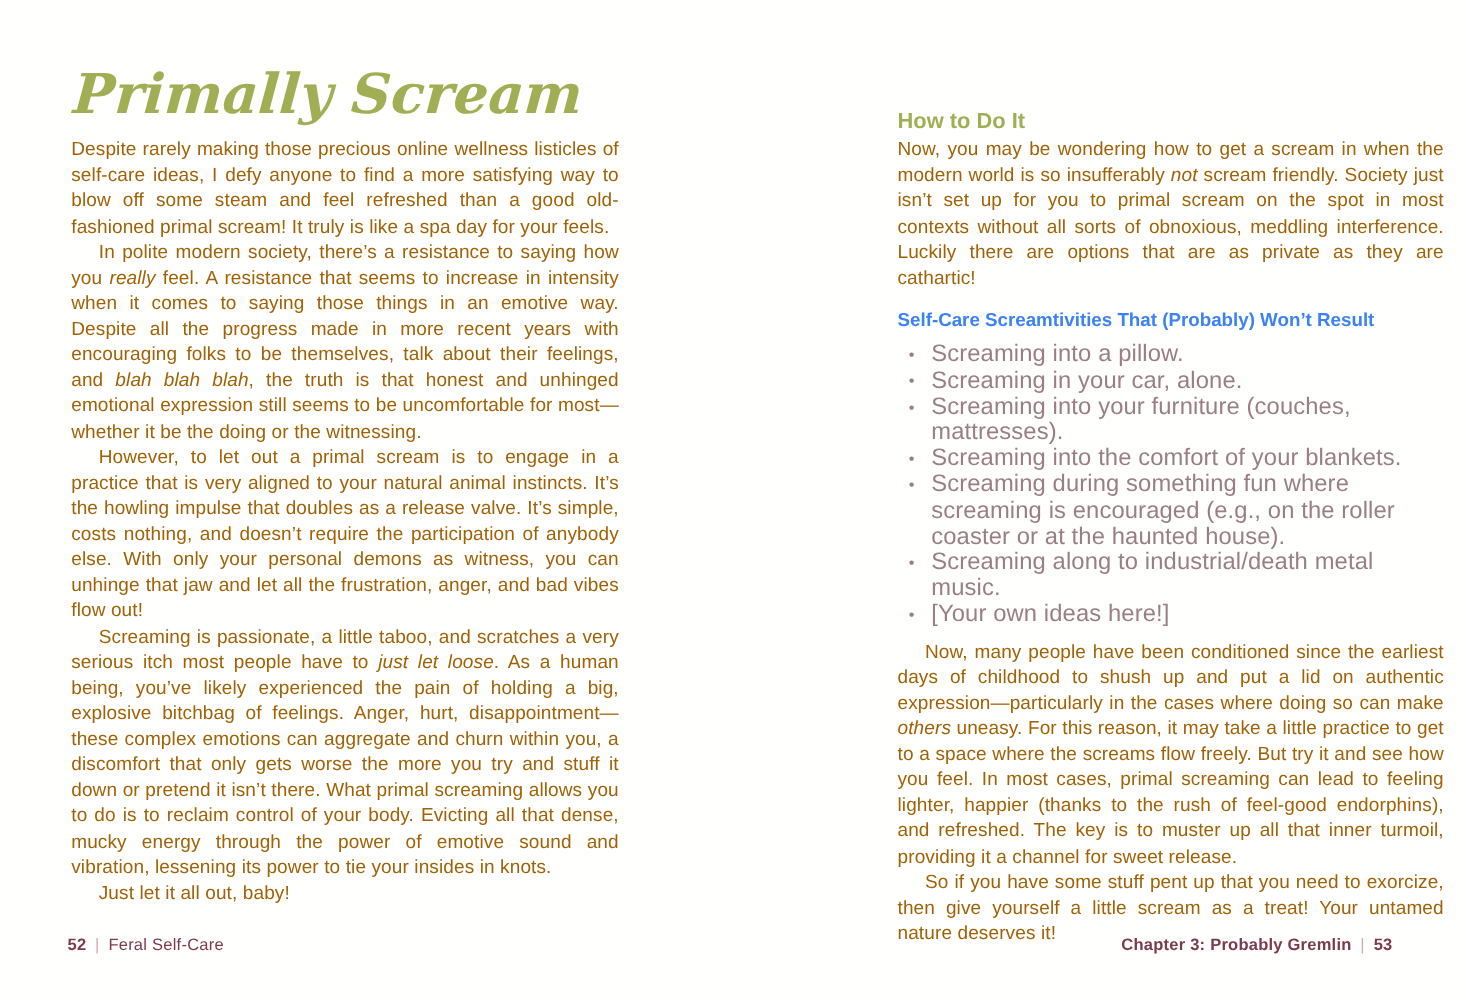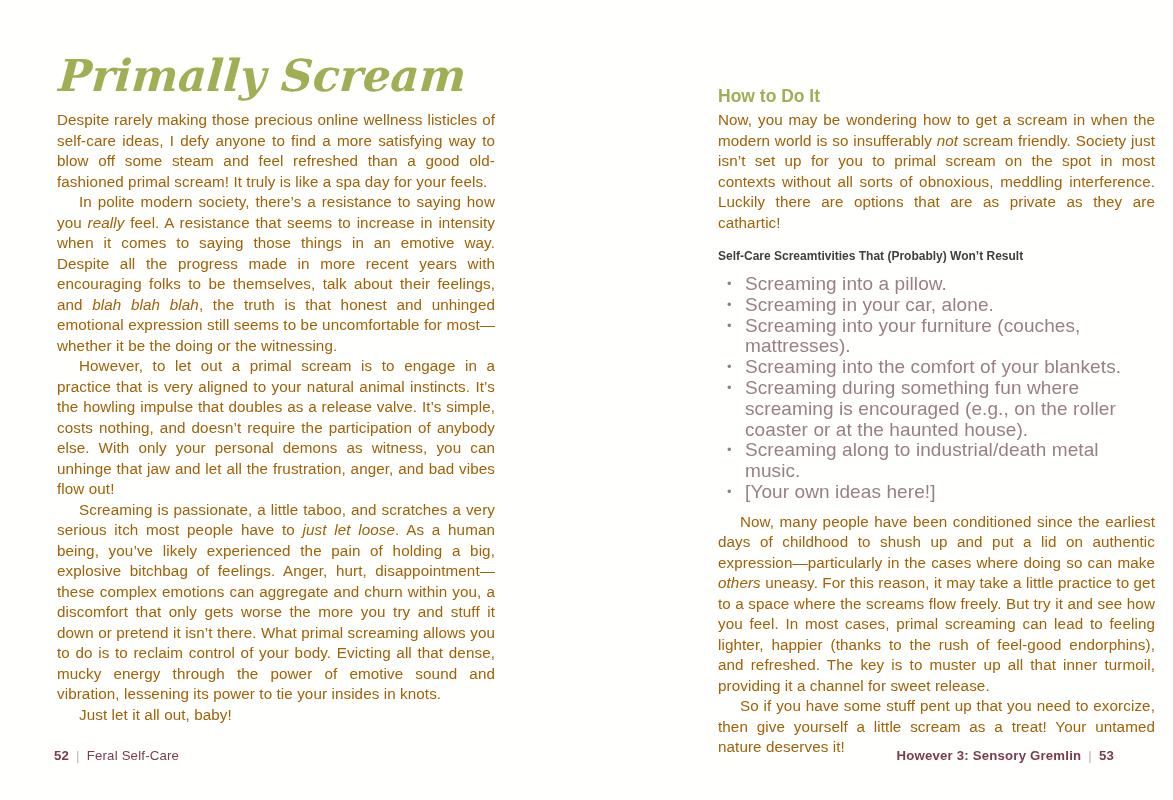--- a/index.html
+++ b/index.html
@@ -56,24 +56,24 @@
   
   .section-heading {
     margin: 0 0 3px 0;
     font-size: 17.5px;
     line-height: 22px;
     font-weight: 700;
     color: #a1ae53;
   }
   .sub-heading {
     margin: 13px 0 7px 0;
-    font-size: 12px;
+    font-size: 15px;
     line-height: 21px;
     font-weight: 700;
-    color: #404040;
+    color: #3b82f6;
     text-align: left;
   }
   
   ul.screamtivities {
     margin: 0 0 9px 0;
     padding: 0;
     list-style: none;
   }
   ul.screamtivities li {
     position: relative;
@@ -148,16 +148,16 @@
         <p class="indent"><span>Now, many people have been conditioned since the earliest days of childhood to shush up and put a lid on authentic expression—particularly in the cases where doing so can make </span><em>others</em><span> uneasy. For this reason, it may take a little practice to get to a space where the screams flow freely. But try it and see how you feel. In most cases, primal screaming can lead to feeling lighter, happier (thanks to the rush of feel-good endorphins), and refreshed. The key is to muster up all that inner turmoil, providing it a channel for sweet release.</span></p>
         <p class="indent"><span>So if you have some stuff pent up that you need to exorcize, then give yourself a little scream as a treat! Your untamed nature deserves it!</span></p>
       </div>
   </div>
 
   <div class="footer footer-left">
     <span class="pagenum">52</span><span class="divider">|</span><span>Feral Self-Care</span>
   </div>
 
   <div class="footer footer-right">
-    <span class="chapter">However 3: Sensory Gremlin</span><span class="divider">|</span><span class="pagenum">53</span>
+    <span class="chapter">Chapter 3: Probably Gremlin</span><span class="divider">|</span><span class="pagenum">53</span>
   </div>
 
 </div>
 
 </body></html>

